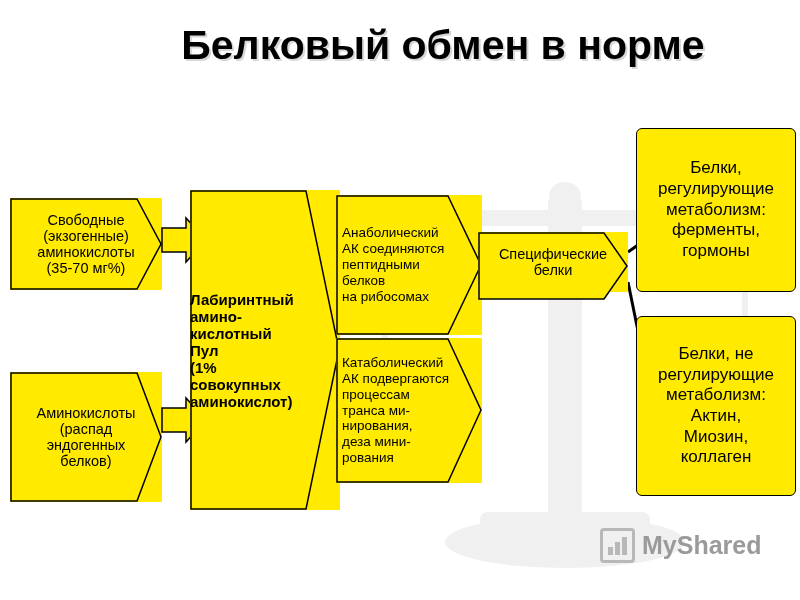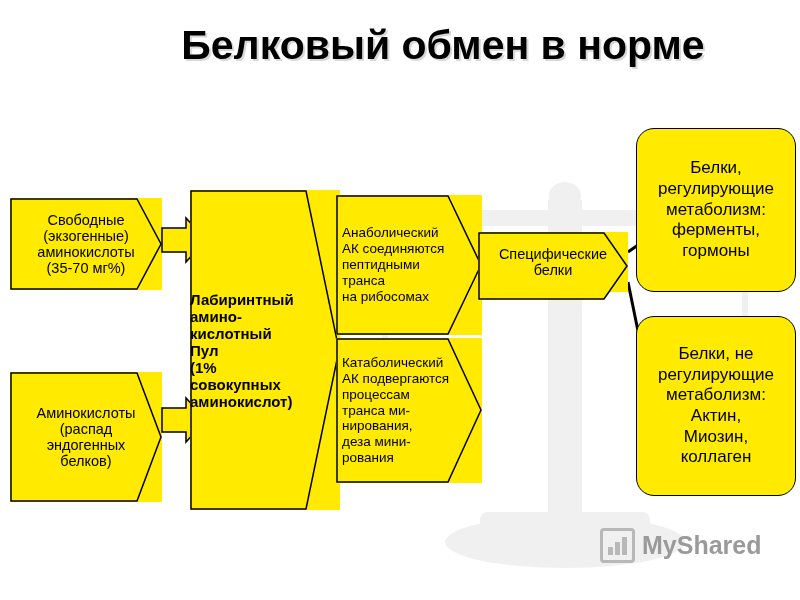--- a/index.html
+++ b/index.html
@@ -42,21 +42,21 @@
     position:absolute;
     background:#ffea00;
     border:1px solid #000000;
     box-sizing:border-box;
     color:#000000;
     text-align:center;
     line-height:1.12;
   }
 
   
-  .rounded{border-radius:18px;}
+  .rounded{border-radius:6px;}
 
   
   .penta{
     background:#ffea00;
     border:none;
     position:absolute;
     box-sizing:border-box;
   }
   .penta svg{position:absolute;left:0;top:0;}
   .penta .inner{
@@ -177,21 +177,21 @@
 
   <div class="penta leftalign" style="left:336px;top:195px;width:146px;height:140px;">
     <svg width="146" height="140" viewBox="0 0 146 140">
       <polygon points="1,1 112,1 145,70 112,139 1,139" fill="#ffea00" stroke="#000000" stroke-width="1.5"></polygon>
     </svg>
     <div class="inner" style="padding-left:6px;">
       <div style="font-size:13.5px;text-align:left;line-height:1.18;">
         <span>Анаболический</span><br>
         <span>АК соединяются</span><br>
         <span>пептидными</span><br>
-        <span>транса</span><br>
+        <span>белков</span><br>
         <span>на рибосомах</span>
       </div>
     </div>
   </div>
 
   <div class="penta leftalign" style="left:336px;top:338px;width:146px;height:145px;">
     <svg width="146" height="145" viewBox="0 0 146 145">
       <polygon points="1,1 112,1 145,72 112,144 1,144" fill="#ffea00" stroke="#000000" stroke-width="1.5"></polygon>
     </svg>
     <div class="inner" style="padding-left:6px;">

